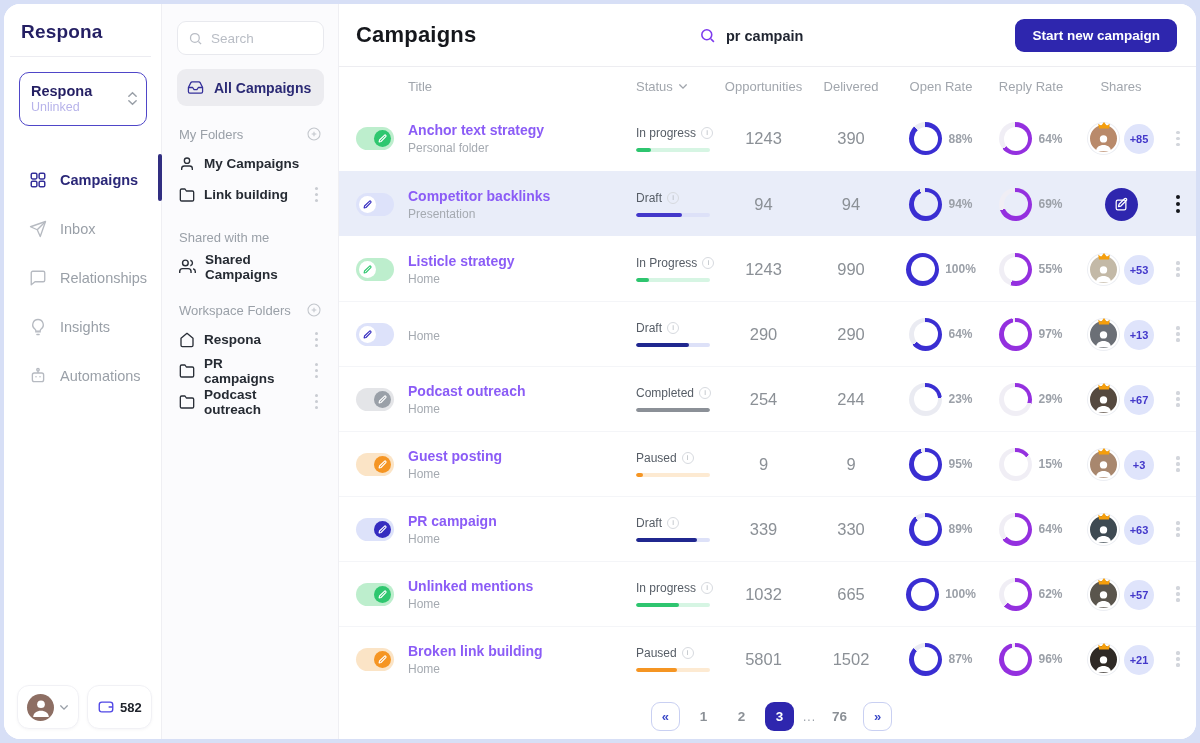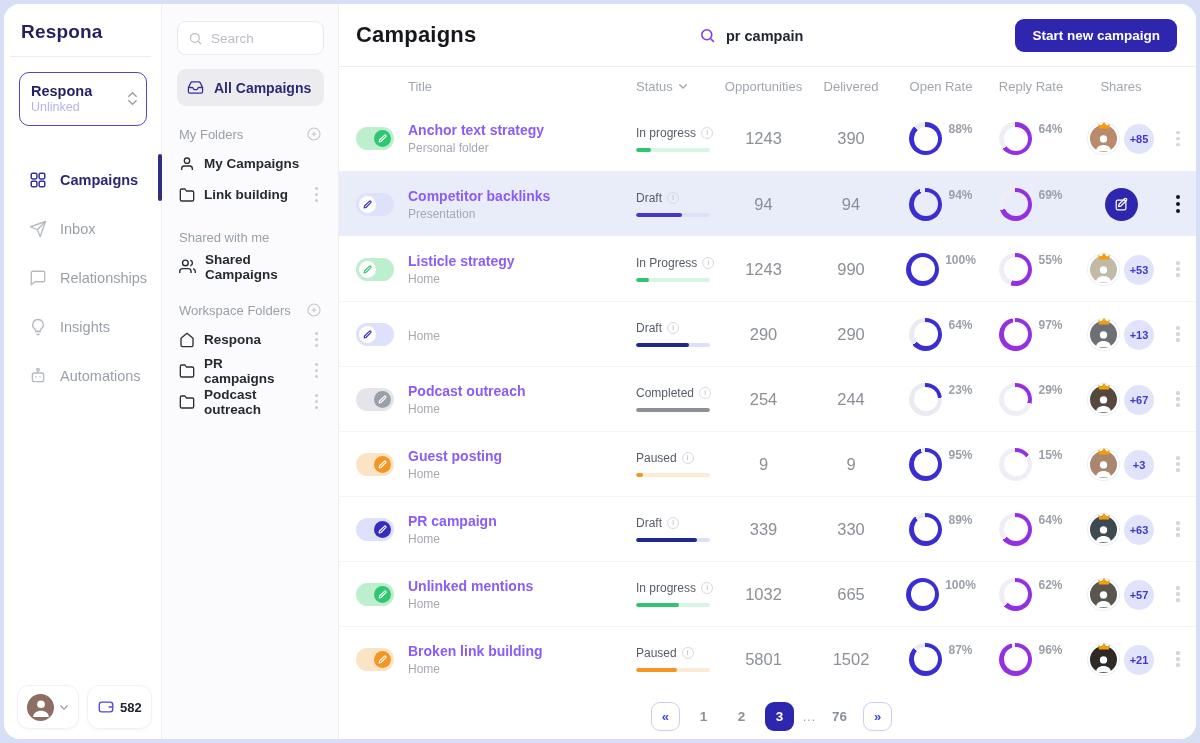--- a/index.html
+++ b/index.html
@@ -68,21 +68,21 @@
   .row-title { font-size:14px; font-weight:700; color:#8b5cf6; white-space:nowrap; }
   .row-folder { font-size:12px; color:#a5aab1; margin-top:3px; }
 
   .status-label { display:flex; align-items:center; gap:5px; font-size:12px; color:#565d66; white-space:nowrap; }
   .info { width:12px; height:12px; border-radius:50%; border:1px solid #d7dadf; color:#b4b9bf; font-size:8px; line-height:10px; text-align:center; flex:none; font-style:normal; }
   .pbar { width:74px; height:4px; border-radius:3px; margin-top:8px; position:relative; overflow:hidden; }
   .pbar > i { position:absolute; left:0; top:0; bottom:0; border-radius:3px; }
 
   .num { font-size:16.5px; color:#8b9096; }
 
-  .rate { display:flex; align-items:flex-start; gap:6px; justify-self:center; }
+  .rate { display:flex; align-items:center; gap:6px; justify-self:center; }
   .ring { width:33px; height:33px; border-radius:50%; position:relative; }
   .ring::after { content:""; position:absolute; inset:4.5px; background:#fff; border-radius:50%; }
   .trow.selected .ring::after { background:#e9edf9; }
   .rate-val { font-size:12px; font-weight:600; color:#9ba0a8; }
 
   .shares { display:flex; align-items:flex-end; gap:5px; justify-self:center; }
   .share-avatar { width:31px; height:31px; border-radius:50%; position:relative; display:flex; align-items:flex-end; justify-content:center; border:2px solid #fff; box-shadow:0 0 0 1px #eceef3; }
   .share-avatar .crown { position:absolute; top:-9px; left:50%; transform:translateX(-50%); }
   .share-badge { width:30px; height:30px; border-radius:50%; background:#dfe4fb; color:#4338ca; font-size:11px; font-weight:700; display:flex; align-items:center; justify-content:center; }
   .edit-share { width:33px; height:33px; border-radius:50%; background:#2e26ae; border:none; display:flex; align-items:center; justify-content:center; cursor:pointer; }

